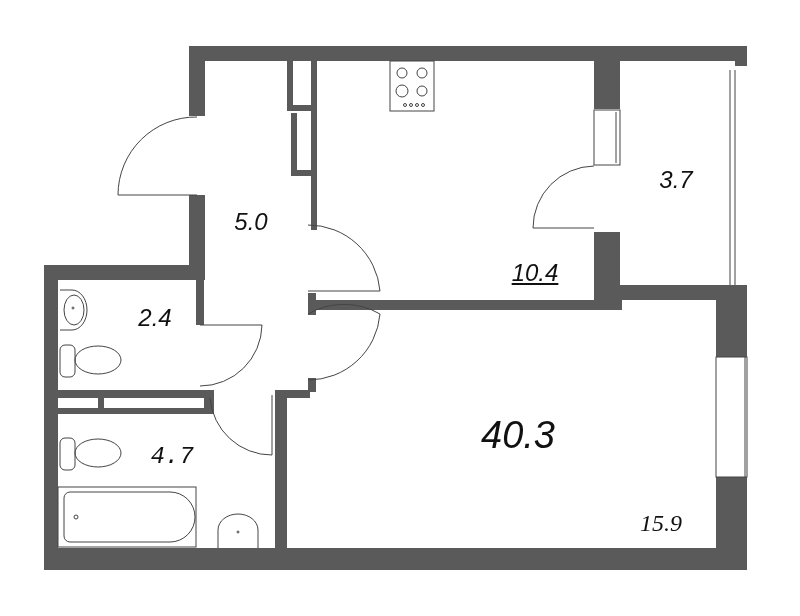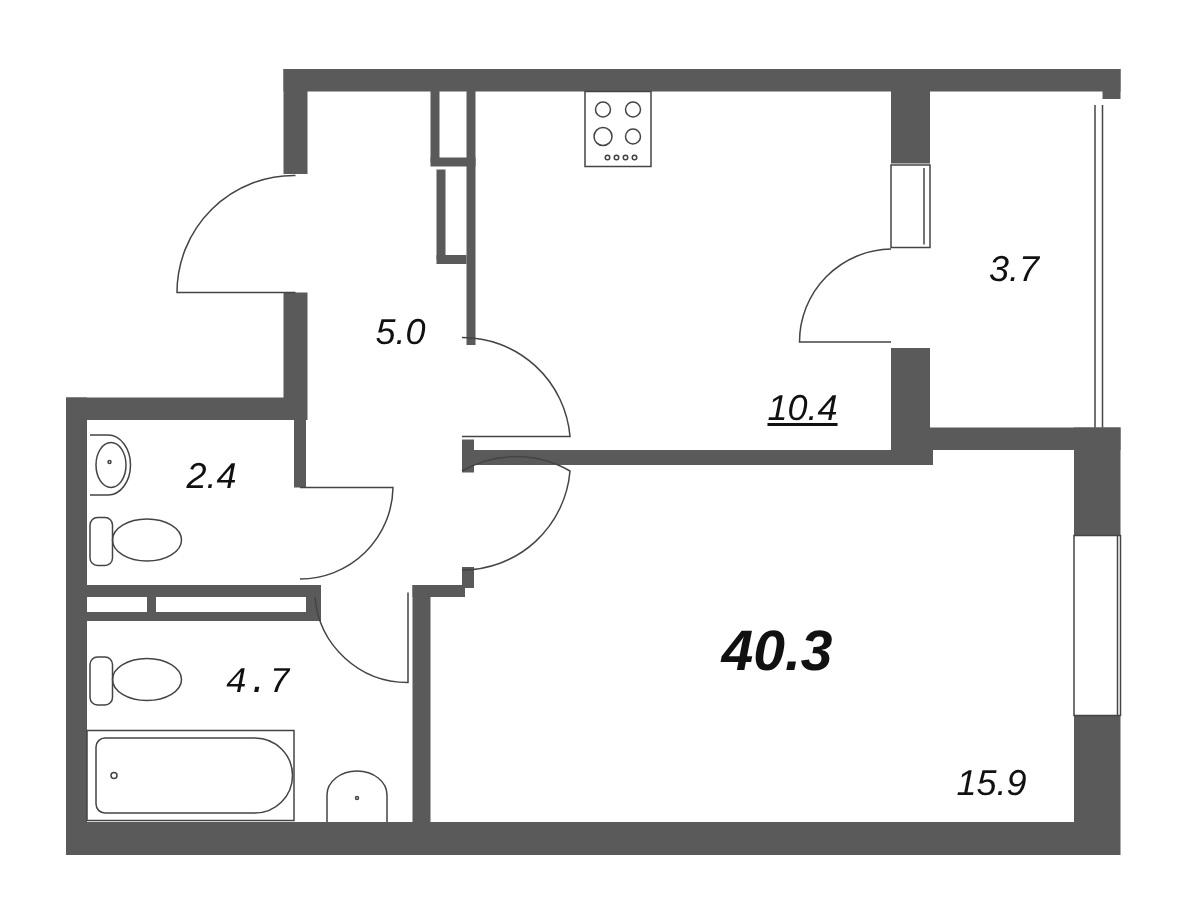--- a/index.html
+++ b/index.html
@@ -117,19 +117,19 @@
       <circle cx="76" cy="517" r="2"></circle>
     </g>
 
     <g>
       <path d="M 218 548 L 218 530 A 20 16 0 0 1 258 530 L 258 548"></path>
       <circle cx="238" cy="532" r="1"></circle>
     </g>
   </g>
 </svg>
 
-<div class="label small" style="left:267px;top:222px;">5.0</div>
+<div class="label small" style="left:251px;top:222px;">5.0</div>
 <div class="label small" style="left:535px;top:273px;text-decoration:underline;">10.4</div>
 <div class="label small" style="left:676px;top:180px;font-style:italic;">3.7</div>
-<div class="label small" style="left:141px;top:318px;text-align:right;">2.4</div>
+<div class="label small" style="left:155px;top:318px;text-align:right;">2.4</div>
 <div class="label small" style="left:172px;top:456px;font-family:Liberation Mono, monospace;">4.7</div>
-<div class="label small" style="left:661px;top:523px;">15.9</div>
-<div class="label big" style="left:518px;top:435px;font-weight:bold;">40.3</div>
+<div class="label small" style="left:661px;top:523px;font-family:Liberation Serif, serif;">15.9</div>
+<div class="label big" style="left:518px;top:435px;">40.3</div>
 
 </body></html>

